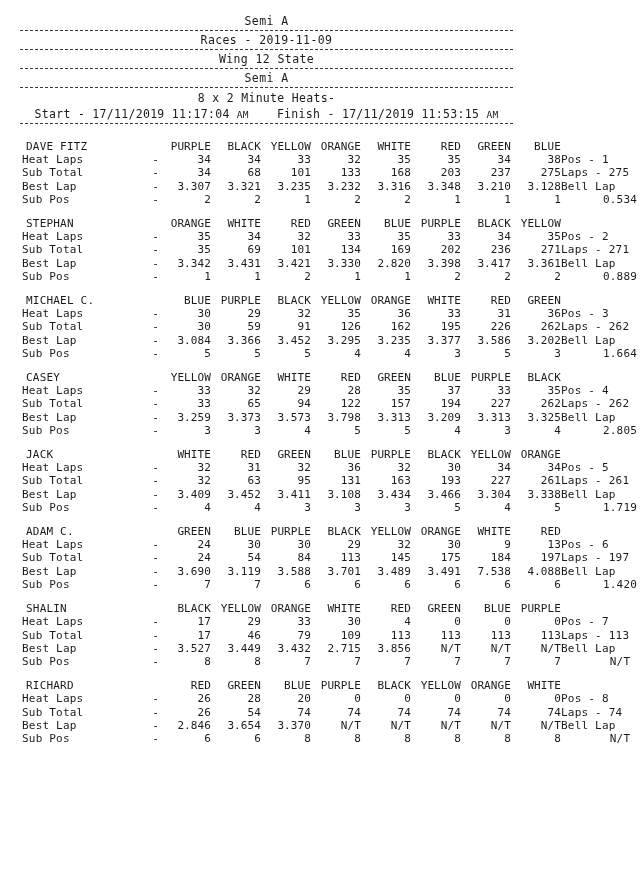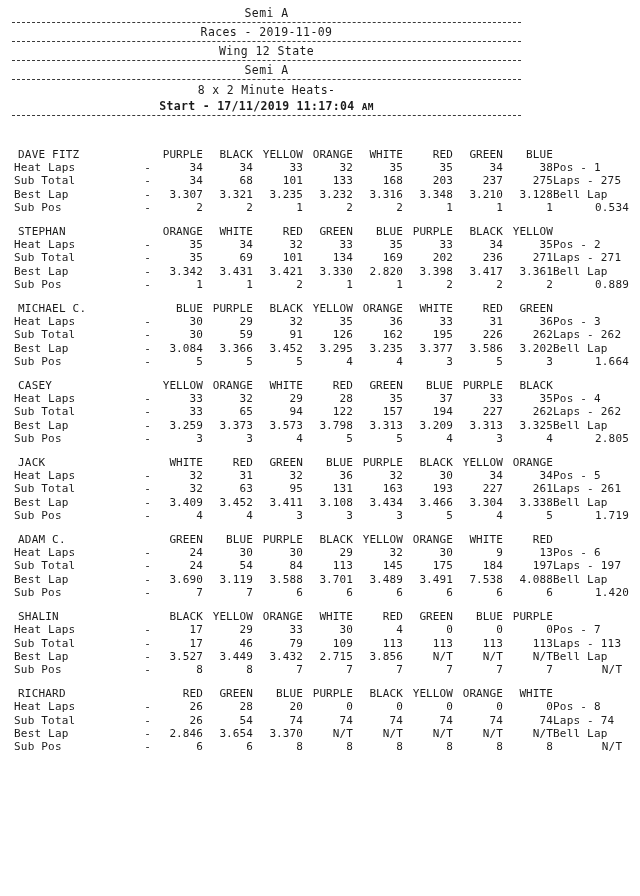--- a/index.html
+++ b/index.html
@@ -13,21 +13,21 @@
     overflow: hidden;
     font-family: "DejaVu Sans Mono", "Liberation Mono", monospace;
     color: #1b1b1b;
     -webkit-font-smoothing: antialiased;
   }
   .page {
     position: relative;
     width: 533px;
     height: 896px;
     box-sizing: border-box;
-    padding: 0;
+    padding: 8px;
   }
 
   
   .header {
     padding-top: 6px;
   }
   .hdr-line {
     text-align: center;
     font-size: 11.5px;
     line-height: 15px;
@@ -42,26 +42,26 @@
   .rule.tight { margin-top: 0px; margin-bottom: 1px; }
 
   .hdr-pair {
     display: flex;
     justify-content: center;
     font-size: 11.5px;
     line-height: 16px;
     white-space: pre;
     letter-spacing: 0.3px;
   }
-  .hdr-pair.row2 { gap: 28px; font-weight: bold; }
+  .hdr-pair.row2 { gap: 28px; }
   .smallcaps { font-size: 9.5px; }
 
   
   .blocks {
-    margin-top: 32px;
+    margin-top: 16px;
   }
   .racer {
     position: relative;
     margin-bottom: 11px;
     font-size: 11px;
     line-height: 13.2px;
   }
   .racer-name {
     position: absolute;
     left: 18px;
@@ -134,20 +134,21 @@
     <div class="hdr-line">Semi A</div>
     <div class="rule"></div>
 
     <div class="hdr-pair">
       <span>8 x 2 Minute Heats</span>
       <span>-</span>
     </div>
 
     <div class="hdr-pair row2">
       <span><span>Start -</span> <span>17/11/2019 11:17:04</span> <span class="smallcaps">AM</span></span>
+      <span><span>Finish -</span> <span>17/11/2019 11:53:15</span> <span class="smallcaps">AM</span></span>
     </div>
 
     <div class="rule tight"></div>
   </div>
 
   <div class="blocks" id="blocks">
       <div class="racer">
         <div class="racer-name">DAVE FITZ</div>
         <table class="grid">
           <tbody>

